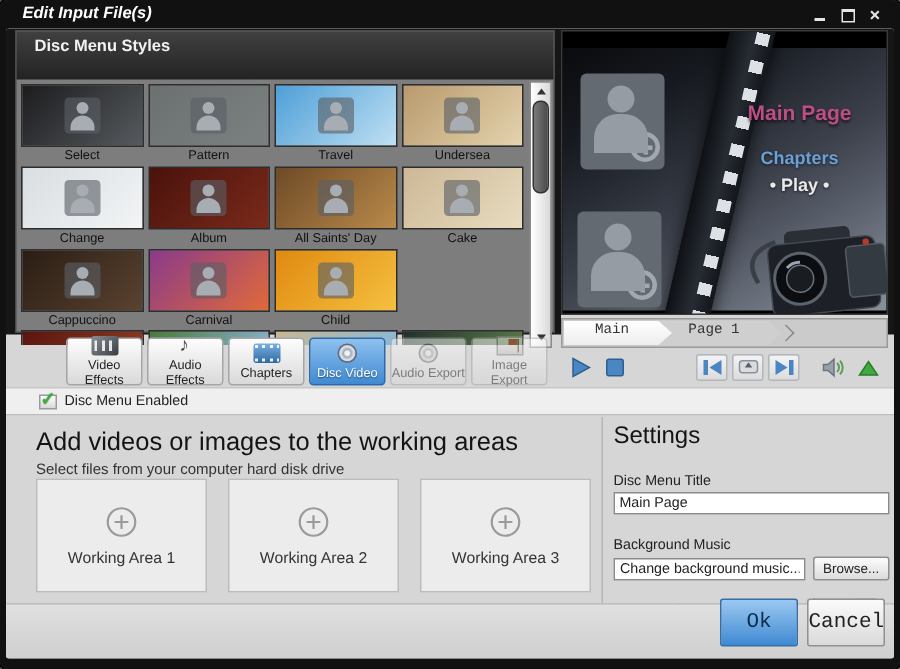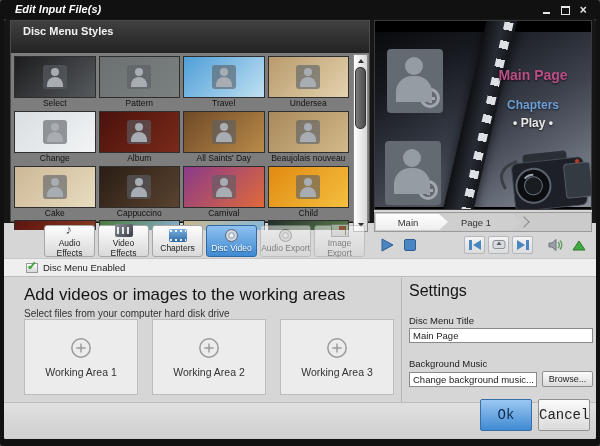--- a/index.html
+++ b/index.html
@@ -71,23 +71,23 @@
   .mt-title { font-size:14px; font-weight:bold; color:var(--menu-title-pink,#b85086);
               text-shadow:0 1px 2px rgba(20,0,10,.8); }
   .mt-chapters { margin-top:15px; font-size:12px; font-weight:bold; color:var(--chapters-blue,#6e9fd2);
                  text-shadow:0 1px 2px rgba(0,10,25,.7); cursor:pointer; }
   .mt-play { margin-top:4px; font-size:12px; font-weight:bold; color:var(--play-white,#e9e9e9);
              text-shadow:0 1px 2px rgba(0,0,0,.7); cursor:pointer; }
   .camcorder { position:absolute; right:-6px; bottom:-8px; transform:rotate(-6deg); }
 
   .tab-bar { margin-top:2px; height:20px; background:#cbcbcb; border:1px solid #9a9a9a;
              display:flex; align-items:stretch; padding:1px; }
-  .ptab { display:flex; align-items:center; justify-content:center; font-size:9.5px; color:#333;
+  .ptab { display:flex; justify-content:center; font-size:9.5px; color:#333;
           clip-path:polygon(0 0, calc(100% - 9px) 0, 100% 50%, calc(100% - 9px) 100%, 0 100%);
-          padding-right:8px; cursor:pointer; }
+          padding-right:8px; cursor:pointer;font-family:Liberation Mono, monospace; }
   .ptab.active { width:72px; background:linear-gradient(#ffffff,#ededed); z-index:2; }
   .ptab.idle   { width:82px; background:#cfcfcf; margin-left:-9px; z-index:1; }
   .tab-bar::after { content:''; width:7px; height:7px; border-top:1px solid #8a8a8a;
           border-right:1px solid #8a8a8a; transform:rotate(45deg); margin:auto 0 auto -1px; }
 
   .transport { margin-top:1px; height:23px; display:flex; align-items:center; padding:0 3px; }
   .tr { display:inline-flex; align-items:center; justify-content:center; width:20px; height:18px;
         cursor:pointer; background:none; border:none; }
   .tr.boxed { width:21px; background:linear-gradient(#f4f4f4,#dcdcdc); border:1px solid #b2b8be; border-radius:2px; }
   .tr + .tr { margin-left:3px; }
@@ -227,26 +227,20 @@
               </div>
     <div class="thumb-label">Album</div>
   </div>
             <div class="thumb">
     <div class="thumb-img" style="background: linear-gradient(135deg, rgb(110, 74, 38) 0%, rgb(185, 138, 74) 100%);">
                 <span class="av"></span>
               </div>
     <div class="thumb-label">All Saints' Day</div>
   </div>
             <div class="thumb">
-    <div class="thumb-img" style="background: linear-gradient(135deg, rgb(168, 137, 92) 0%, rgb(211, 185, 138) 100%);">
-                <span class="av"></span>
-              </div>
-    <div class="thumb-label">Beaujolais nouveau</div>
-  </div>
-            <div class="thumb">
     <div class="thumb-img" style="background: linear-gradient(135deg, rgb(205, 184, 150) 0%, rgb(232, 220, 192) 100%);">
                 <span class="av"></span>
               </div>
     <div class="thumb-label">Cake</div>
   </div>
             <div class="thumb">
     <div class="thumb-img" style="background: linear-gradient(135deg, rgb(42, 29, 20) 0%, rgb(90, 67, 48) 100%);">
                 <span class="av"></span>
               </div>
     <div class="thumb-label">Cappuccino</div>
@@ -350,26 +344,26 @@
         <button class="tr">
           <svg width="14" height="12" viewBox="0 0 14 12">
               <path d="M1 11 L13 11 L7 2 Z" fill="var(--volume-green)" stroke="#2a7a2a"></path>
             </svg>
         </button>
       </div>
     </div>
 
     <div class="toolbar">
         <div class="tb-btn">
+    <span class="tb-icon icon-video-effects"></span>
+    <span class="tb-label">Video Effects</span>
+  </div>
+        <div class="tb-btn">
     <span class="tb-icon icon-audio-effects"></span>
     <span class="tb-label">Audio Effects</span>
-  </div>
-        <div class="tb-btn">
-    <span class="tb-icon icon-video-effects"></span>
-    <span class="tb-label">Video Effects</span>
   </div>
         <div class="tb-btn">
     <span class="tb-icon icon-chapters"></span>
     <span class="tb-label">Chapters</span>
   </div>
         <div class="tb-btn active">
     <span class="tb-icon icon-disc-menu"></span>
     <span class="tb-label">Disc Video</span>
   </div>
         <div class="tb-btn disabled">

